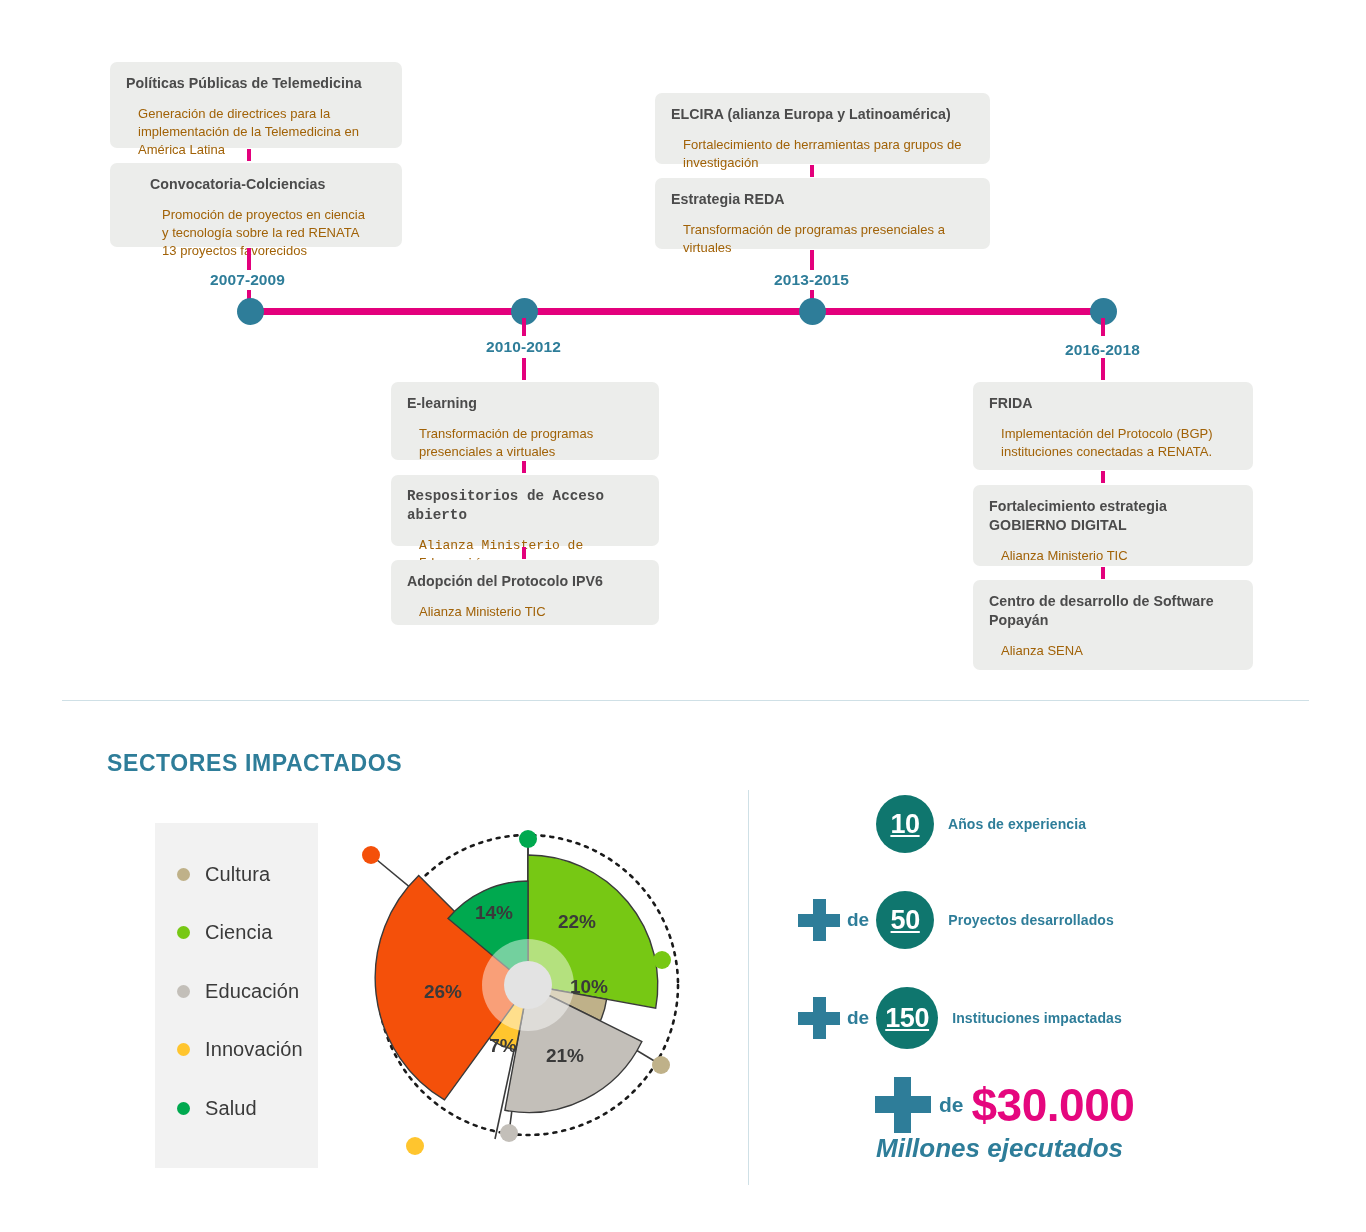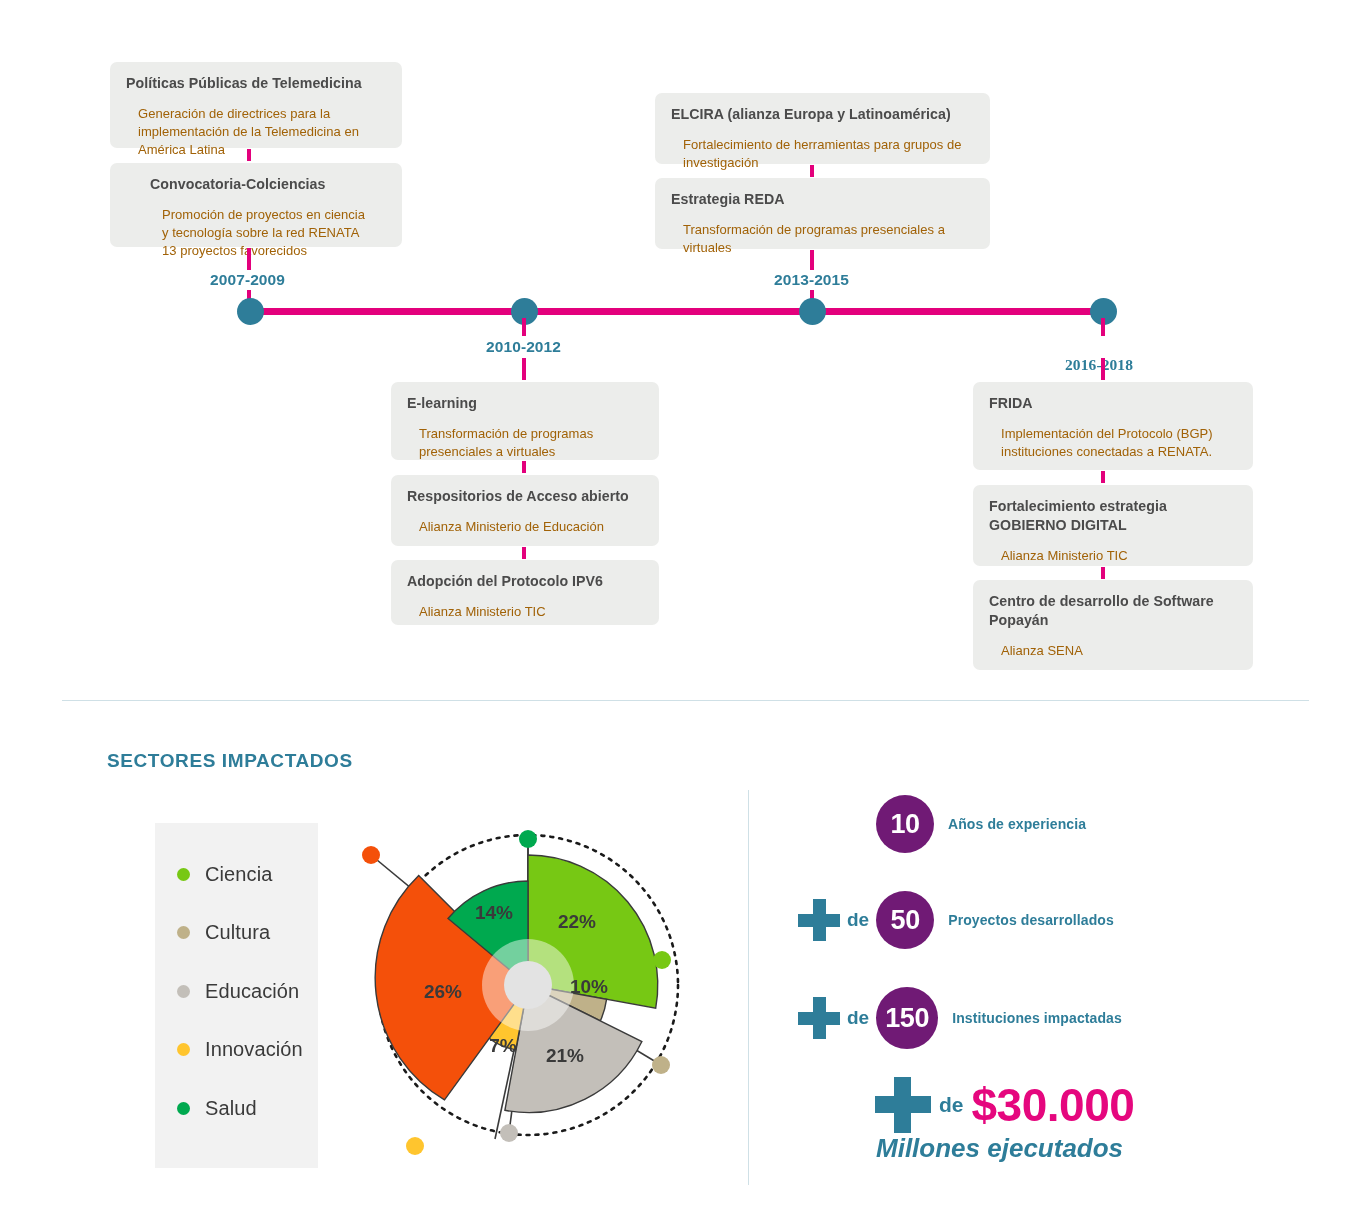--- a/index.html
+++ b/index.html
@@ -43,21 +43,21 @@
   .connector{position:absolute;width:4px;height:12px;background:#E3007C;}
 
   
   .h-divider{position:absolute;height:1px;background:#CFE0E6;}
   .v-divider{position:absolute;width:1px;background:#CFE0E6;}
 
   
   .section-title{
     position:absolute;
     color:#2E7D99;
-    font-size:19px;
+    font-size:23px;
     font-weight:bold;
     letter-spacing:.6px;
   }
   .legend-box{
     position:absolute;
     background:#F2F2F2;
     box-sizing:border-box;
     padding:22px 0 0 0;
   }
   .legend-row{
@@ -88,24 +88,25 @@
     content:"";position:absolute;background:#2E7D99;
   }
   .plus:before{left:0;top:14.5px;width:42px;height:13px;}
   .plus:after{top:0;left:14.5px;height:42px;width:13px;}
   .de{
     font-size:19px;color:#2E7D99;font-weight:bold;
     margin:0 7px 0 7px;flex:0 0 auto;
   }
   .bubble{
     width:58px;height:58px;border-radius:50%;
-    background:#701a75;color:#ffffff;
+    background:#0f766e;color:#ffffff;
     display:flex;align-items:center;justify-content:center;
     font-size:27px;font-weight:bold;flex:0 0 auto;
     letter-spacing:-.4px;
+    text-decoration:underline;
   }
   .bubble.wide{width:62px;height:62px;font-size:27px;}
   .stat-label{
     margin-left:14px;font-size:14px;color:#2E7D99;font-weight:bold;
     white-space:nowrap;letter-spacing:.1px;
   }
   .money-row{position:absolute;display:flex;align-items:center;}
   .plus-big{position:relative;width:56px;height:56px;flex:0 0 auto;}
   .plus-big:before,.plus-big:after{content:"";position:absolute;background:#2E7D99;}
   .plus-big:before{left:0;top:19px;width:56px;height:17px;}
@@ -142,21 +143,21 @@
   <div class="tl-dot" style="left:511px;top:298px;"></div>
   <div class="tl-stem" style="left:522px;top:318px;height:18px;"></div>
   <div class="tl-year" style="left:486px;top:338px;">2010-2012</div>
   <div class="tl-stem" style="left:522px;top:358px;height:22px;"></div>
 
   <div class="card" style="left:391px;top:382px;width:268px;height:78px;">
     <h4>E-learning</h4>
     <p>Transformación de programas presenciales a virtuales</p>
   </div>
   <div class="connector" style="left:522px;top:461px;"></div>
-  <div class="card" style="left:391px;top:475px;width:268px;height:71px;">
+  <div class="card" style="left:391px;top:475px;width:268px;height:71px;font-family:Liberation Mono, monospace;">
     <h4>Respositorios de Acceso abierto</h4>
     <p>Alianza Ministerio de Educación</p>
   </div>
   <div class="connector" style="left:522px;top:547px;"></div>
   <div class="card" style="left:391px;top:560px;width:268px;height:65px;">
     <h4>Adopción del Protocolo IPV6</h4>
     <p>Alianza Ministerio TIC</p>
   </div>
 
   <div class="card" style="left:655px;top:93px;width:335px;height:71px;">
@@ -168,21 +169,21 @@
     <h4>Estrategia REDA</h4>
     <p>Transformación de programas presenciales a virtuales</p>
   </div>
   <div class="tl-stem" style="left:810px;top:250px;height:20px;"></div>
   <div class="tl-year" style="left:774px;top:271px;">2013-2015</div>
   <div class="tl-stem" style="left:810px;top:290px;height:16px;"></div>
   <div class="tl-dot" style="left:799px;top:298px;"></div>
 
   <div class="tl-dot" style="left:1090px;top:298px;"></div>
   <div class="tl-stem" style="left:1101px;top:318px;height:18px;"></div>
-  <div class="tl-year" style="left:1065px;top:356px;font-family:Liberation Serif, serif;">2016-2018</div>
+  <div class="tl-year" style="left:1065px;top:341px;">2016-2018</div>
   <div class="tl-stem" style="left:1101px;top:358px;height:22px;"></div>
 
   <div class="card" style="left:973px;top:382px;width:280px;height:88px;">
     <h4>FRIDA</h4>
     <p>Implementación del Protocolo (BGP) instituciones conectadas a RENATA.</p>
   </div>
   <div class="connector" style="left:1101px;top:471px;"></div>
   <div class="card" style="left:973px;top:485px;width:280px;height:81px;">
     <h4 style="white-space:pre-line;">Fortalecimiento estrategia GOBIERNO DIGITAL</h4>
     <p>Alianza Ministerio TIC</p>
@@ -193,26 +194,26 @@
     <p>Alianza SENA</p>
   </div>
 
   <div class="h-divider" style="left:62px;top:700px;width:1247px;"></div>
   <div class="v-divider" style="left:748px;top:790px;height:395px;"></div>
 
   <div class="section-title" style="left:107px;top:750px;">SECTORES IMPACTADOS</div>
 
   <div class="legend-box" style="left:155px;top:823px;width:163px;height:345px;">
     <div class="legend-row">
+      <span class="legend-dot" style="background:#BFB189;"></span>
+      <span class="legend-label">Cultura</span>
+    </div>
+    <div class="legend-row">
       <span class="legend-dot" style="background:#77C814;"></span>
       <span class="legend-label">Ciencia</span>
-    </div>
-    <div class="legend-row">
-      <span class="legend-dot" style="background:#BFB189;"></span>
-      <span class="legend-label">Cultura</span>
     </div>
     <div class="legend-row">
       <span class="legend-dot" style="background:#C3BFB9;"></span>
       <span class="legend-label">Educación</span>
     </div>
     <div class="legend-row">
       <span class="legend-dot" style="background:#FFC52E;"></span>
       <span class="legend-label">Innovación</span>
     </div>
     <div class="legend-row">

